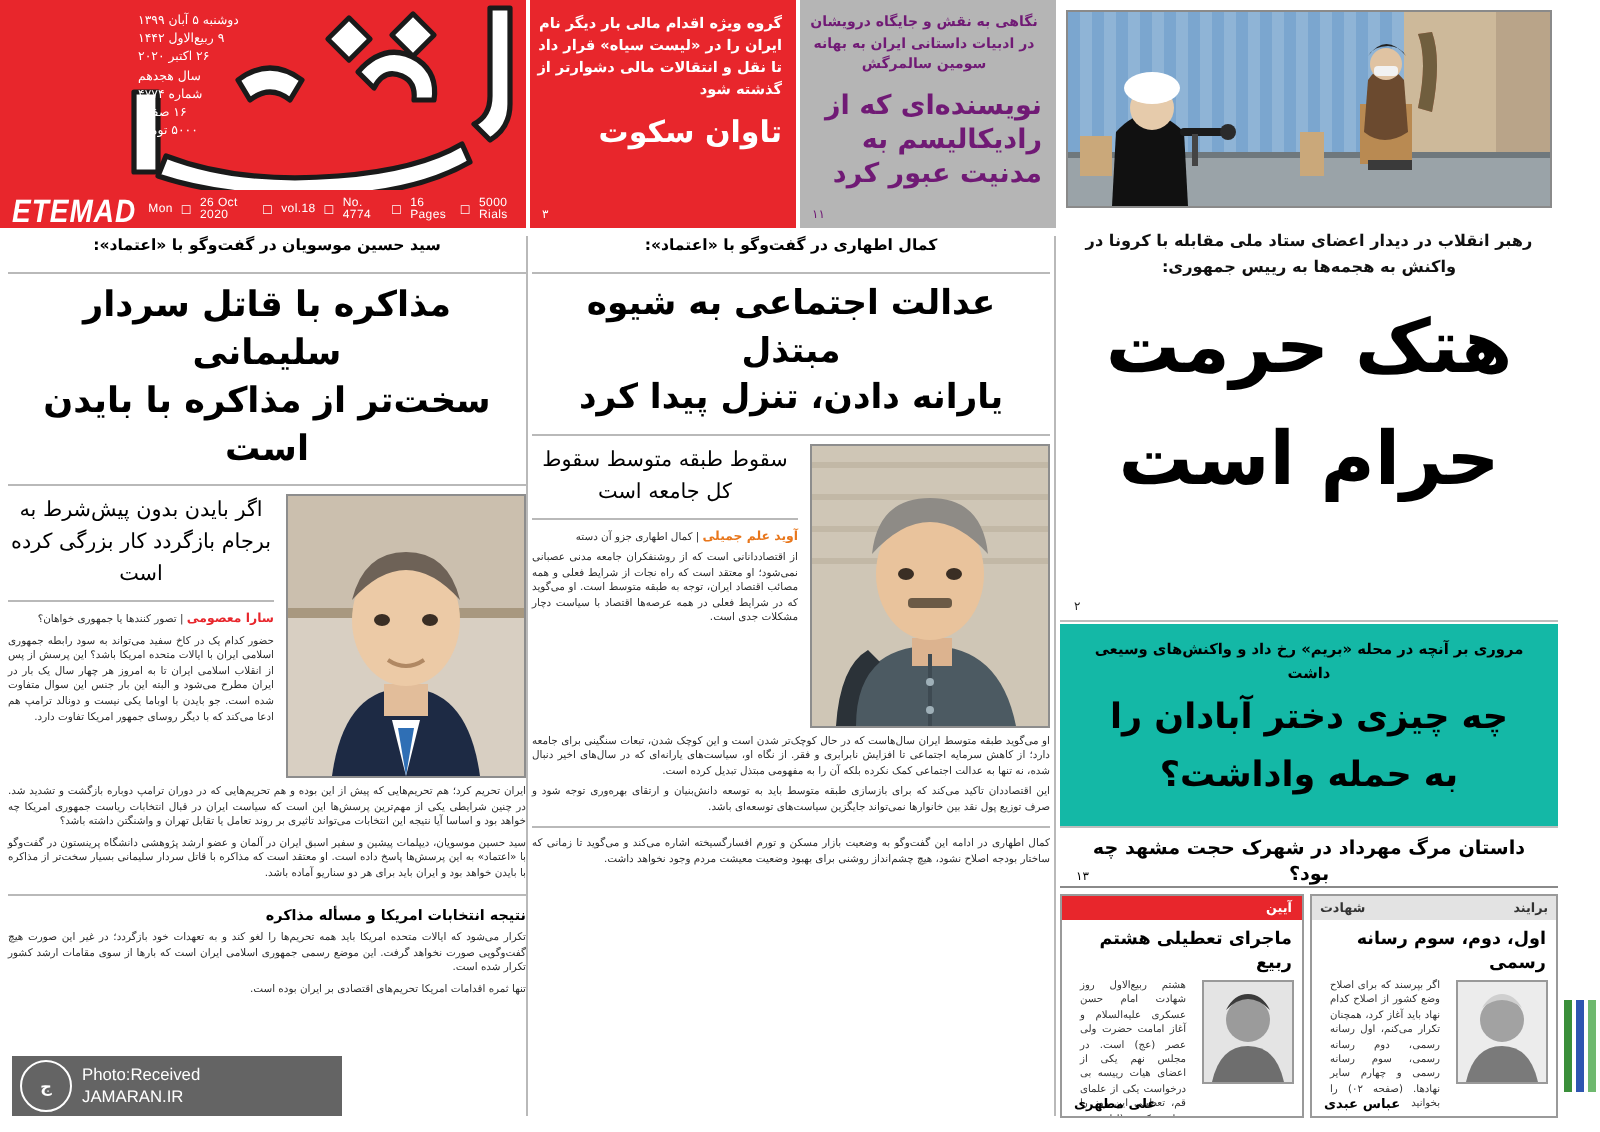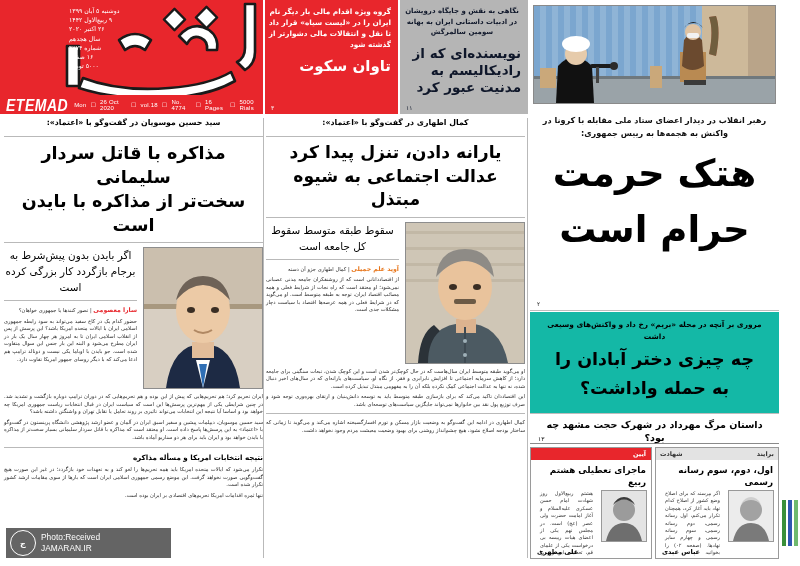--- a/index.html
+++ b/index.html
@@ -17,21 +17,21 @@
   .mast-strip{position:absolute;left:0;bottom:0;width:263px;height:19px;background:#e8262c;display:flex;align-items:center;}
   .etemad-word{font-family:"Liberation Sans",sans-serif;font-weight:bold;font-size:14px;color:#fff;
       letter-spacing:.5px;margin-left:6px;font-style:italic;transform:scaleY(1.15);}
   .mast-en{font-size:6px;color:#fff;font-family:"Liberation Sans",sans-serif;letter-spacing:.2px;
       display:flex;gap:4px;align-items:center;margin-left:6px;}
   .mast-en span.sep{font-size:6px;opacity:.95;}
 
   
   .teaser{position:absolute;padding:6px 7px 12px 3px;box-sizing:border-box;direction:rtl;text-align:justify;}
   .teaser.red{left:265px;top:0;width:133px;height:114px;background:#e8262c;color:#fff;}
-  .teaser.gray{left:400px;top:0;width:128px;height:114px;background:#b5b5b5;color:#0f172a;}
+  .teaser.gray{left:400px;top:0;width:128px;height:114px;background:#b5b5b5;color:#701a75;}
   .teaser .kicker{font-size:7.3px;line-height:11px;font-weight:bold;text-align:right;}
   .teaser.gray .kicker{text-align:center;font-size:7px;line-height:10.5px;}
   .teaser .big{font-size:15px;line-height:18px;font-weight:bold;margin-top:7px;text-align:right;}
   .teaser.gray .big{font-size:13.5px;line-height:17px;text-align:right;}
   .teaser .pg{position:absolute;left:6px;bottom:3px;font-size:6px;}
   .teaser.red .pg{color:#fff;}
 
   
   .photo-top{position:absolute;left:533px;top:5px;width:243px;height:99px;overflow:hidden;border:1px solid #8a8a8a;box-sizing:border-box;}
 
@@ -312,22 +312,22 @@
     <div class="sub2 rtl">نتیجه انتخابات امریکا و مسأله مذاکره</div>
     <div class="txt rtl">
       <p>تکرار می‌شود که ایالات متحده امریکا باید همه تحریم‌ها را لغو کند و به تعهدات خود بازگردد؛ در غیر این صورت هیچ گفت‌وگویی صورت نخواهد گرفت. این موضع رسمی جمهوری اسلامی ایران است که بارها از سوی مقامات ارشد کشور تکرار شده است.</p>
       <p>تنها ثمره اقدامات امریکا تحریم‌های اقتصادی بر ایران بوده است.</p>
     </div>
   </div>
 
   <div class="story c2">
     <div class="kicker rtl">کمال اطهاری در گفت‌وگو با «اعتماد»:</div>
     <div class="rule"></div>
+    <div class="title rtl">عدالت اجتماعی به شیوه مبتذل</div>
     <div class="title rtl">یارانه دادن، تنزل پیدا کرد</div>
-    <div class="title rtl">عدالت اجتماعی به شیوه مبتذل</div>
     <div class="rule"></div>
     <div class="story-body">
       <div class="portrait">
         <svg class="photo-ph" viewBox="0 0 118 140" preserveAspectRatio="none">
           <rect width="118" height="140" fill="#cfc6b6"></rect>
           <g fill="#c2b8a6">
             <rect x="0" y="8" width="118" height="3"></rect>
               <rect x="0" y="24" width="118" height="3"></rect>
             <rect x="0" y="40" width="118" height="3"></rect>
               <rect x="0" y="56" width="118" height="3"></rect>

